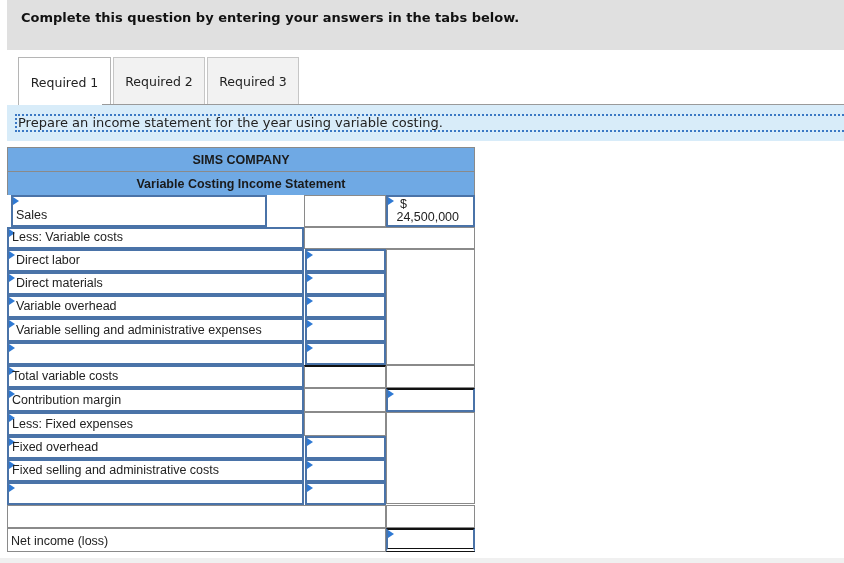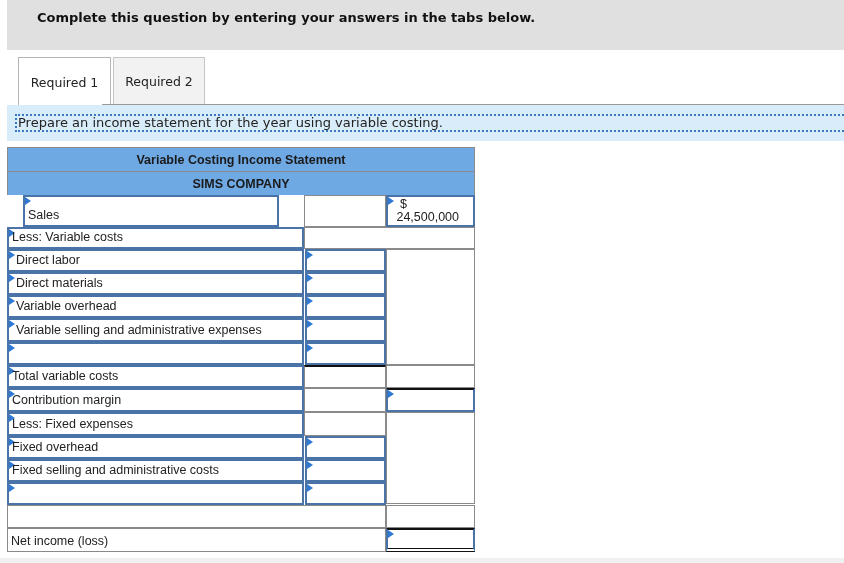--- a/index.html
+++ b/index.html
@@ -4,21 +4,21 @@
   <style>
     * { box-sizing: border-box; margin: 0; padding: 0; }
     html, body { width: 844px; height: 563px; background: #ffffff; overflow: hidden; }
     body { font-family: "DejaVu Sans", sans-serif; position: relative; }
 
     .instr-bar {
       position: absolute; left: 7px; top: 0; width: 837px; height: 50px;
       background: #e0e0e0;
     }
     .instr-bar span {
-      position: absolute; left: 30px; top: 10px;
+      position: absolute; left: 14px; top: 10px;
       font-family: "DejaVu Sans", sans-serif; font-weight: bold; font-size: 13px; color: #111;
     }
 
     .tabs { position: absolute; left: 9px; top: 57px; height: 48px; display: flex; }
     .tab {
       height: 48px; border: 1px solid #c6c6c6; border-bottom: none;
       background: #f2f2f2; font-size: 12.5px; color: #222;
       display: flex; align-items: center; justify-content: center;
       margin-right: 2px; cursor: pointer;
     }
@@ -69,35 +69,36 @@
 </head>
 <body>
 
 <div class="instr-bar">
   <span>Complete this question by entering your answers in the tabs below.</span>
 </div>
 
 <div class="tabs">
   <div class="tab active">Required 1</div>
   <div class="tab">Required 2</div>
+  <div class="tab">Required 3</div>
 </div>
 <div class="tabline"></div>
 
 <div class="prompt-band">
   <div class="prompt-text">Prepare an income statement for the year using variable costing.</div>
 </div>
 
 <div class="stmt">
+  <div class="hdr">SIMS COMPANY</div>
   <div class="hdr second">Variable Costing Income Statement</div>
-  <div class="hdr">SIMS COMPANY</div>
 </div>
 
 <div class="grid">
 
-  <div class="cell box tri" style="left:16px;top:0;width:256px;height:32px;">
+  <div class="cell box tri" style="left:4px;top:0;width:256px;height:32px;">
     <span class="lbl">Sales</span>
   </div>
   <div class="cell plain" style="left:297px;top:0;width:82px;height:32px;"></div>
   <div class="cell box tri" style="left:379px;top:0;width:89px;height:32px;">
     <span class="dollar">$</span>
     <span class="amt">24,500,000</span>
   </div>
 
   <div class="cell box tri" style="left:0;top:32px;width:297px;height:22px;">
     <span class="lbl">Less: Variable costs</span>

